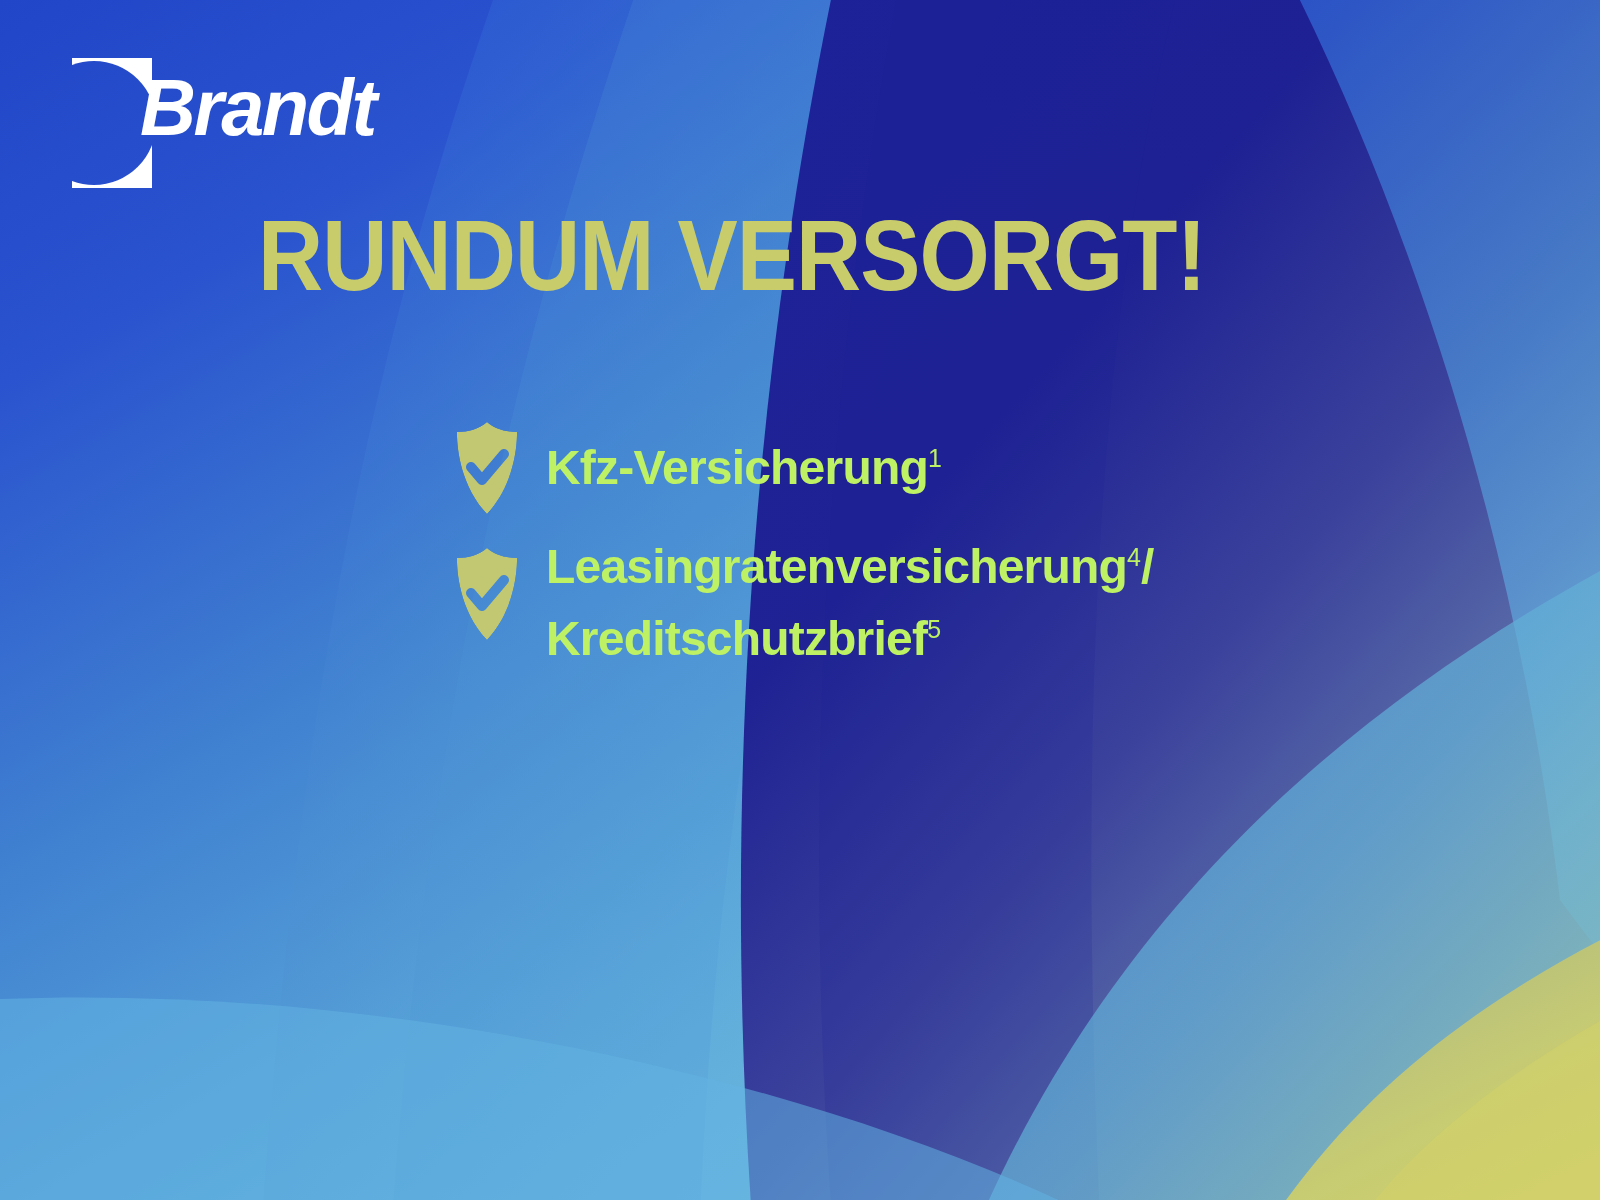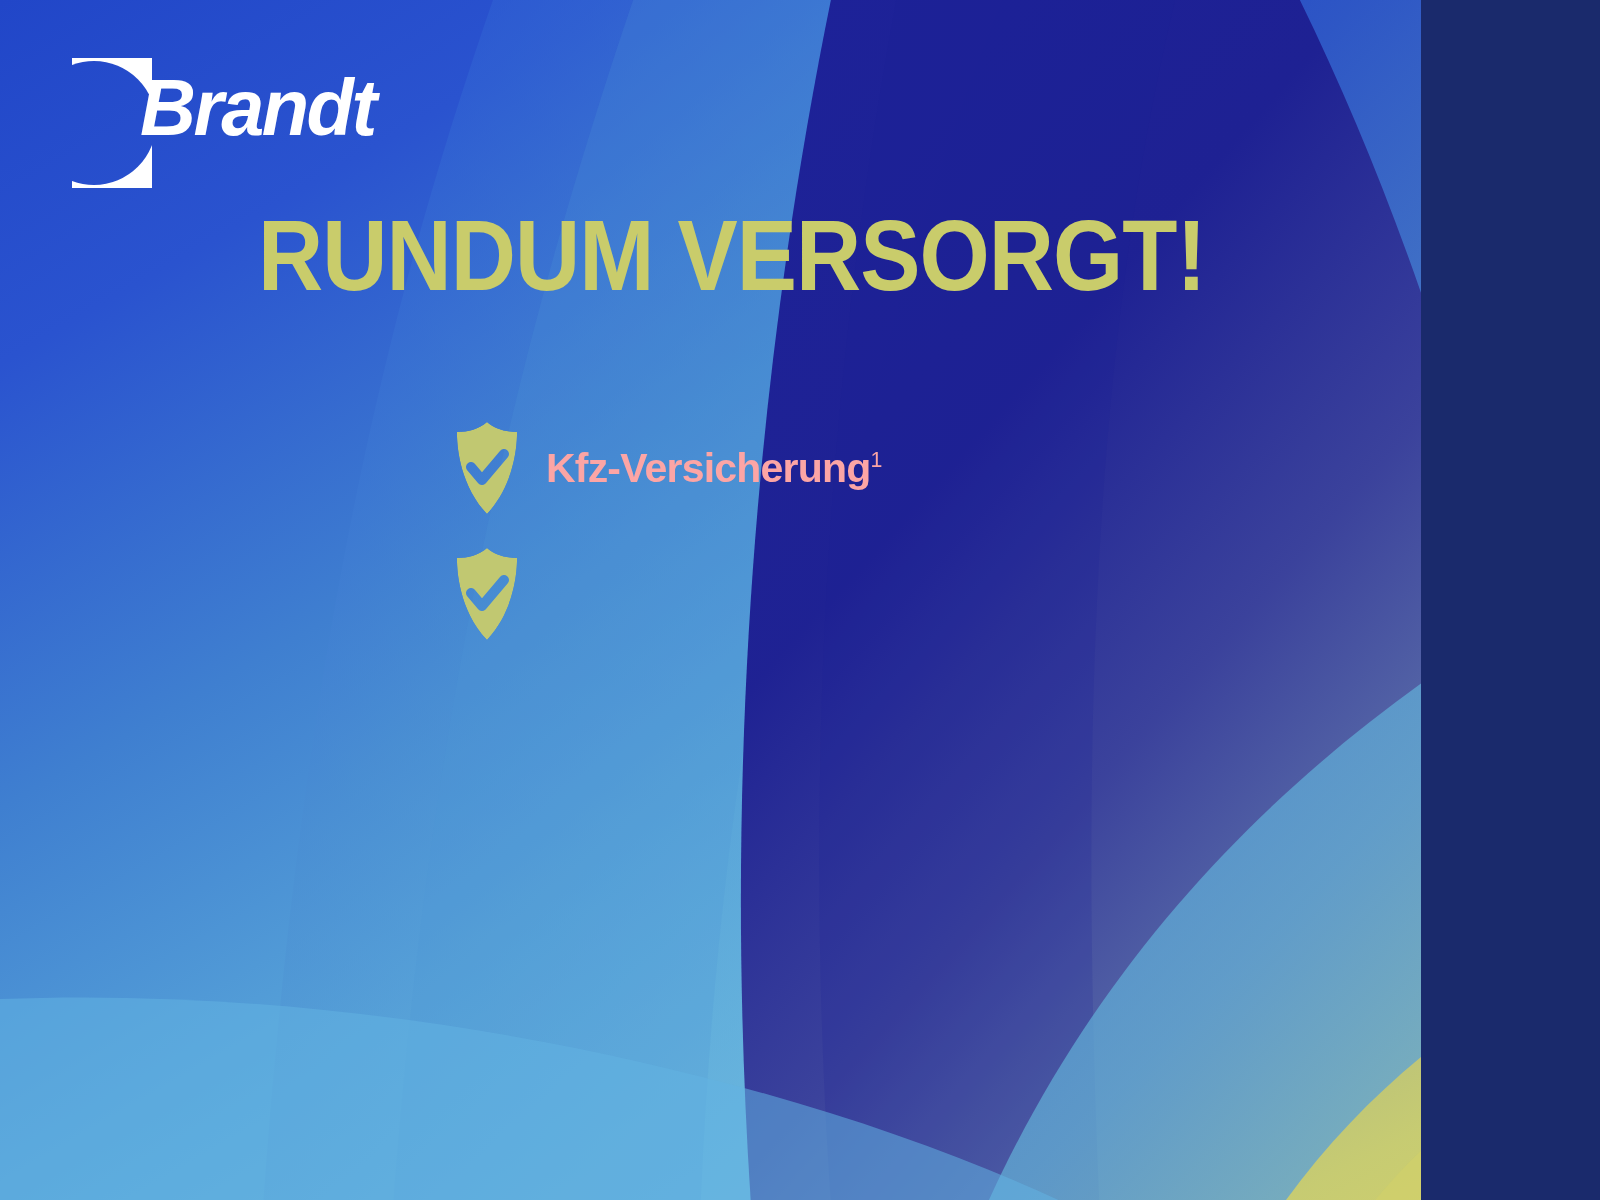--- a/index.html
+++ b/index.html
@@ -2,21 +2,21 @@
 <html><head>
 <meta charset="utf-8">
 <style>
   html, body {
     margin: 0;
     padding: 0;
     background: #1a2a6c;
   }
   #stage {
     position: relative;
-    width: 1421px;
+    width: 1600px;
     height: 1200px;
     overflow: hidden;
     font-family: "Liberation Sans", sans-serif;
     background: #2146c8;
     -webkit-font-smoothing: antialiased;
   }
 
   
   #bg-base {
     position: absolute;
@@ -97,24 +97,24 @@
     height: 104px;
     margin-bottom: 22px;
   }
   .feature-shield {
     flex: 0 0 auto;
     width: 70px;
     height: 96px;
     margin-right: 24px;
   }
   .feature-label {
-    font-size: 41px;
+    font-size: 48px;
     line-height: 1.04;
     font-weight: 700;
-    color: #fca5a5;
+    color: #bef264;
     letter-spacing: -0.8px;
     white-space: nowrap;
   }
   .feature-label sup {
     font-size: 0.52em;
     font-weight: 400;
     vertical-align: super;
     line-height: 0;
     letter-spacing: 0;
   }
@@ -240,16 +240,20 @@
         <defs>
           <mask id="mShield4">
             <path d="M35 2 C27 9 16 12 5 12 C5 12 3 60 35 94 C67 60 65 12 65 12
                      C54 12 43 9 35 2 Z" fill="#fff"></path>
             <path d="M19 47 L30 60 L52 34" fill="none" stroke="#000" stroke-width="10" stroke-linecap="round" stroke-linejoin="round"></path>
           </mask>
         </defs>
         <path d="M35 2 C27 9 16 12 5 12 C5 12 3 60 35 94 C67 60 65 12 65 12
                  C54 12 43 9 35 2 Z" fill="#c1c871" mask="url(#mShield4)"></path>
       </svg>
+      <div class="feature-label">
+        <span>Leasingratenversicherung</span><sup>4</sup><span>/</span>
+        <span class="line2"><span>Kreditschutzbrief</span><sup>5</sup></span>
+      </div>
     </div>
 
   </div>
 </div>
 
 </body></html>

